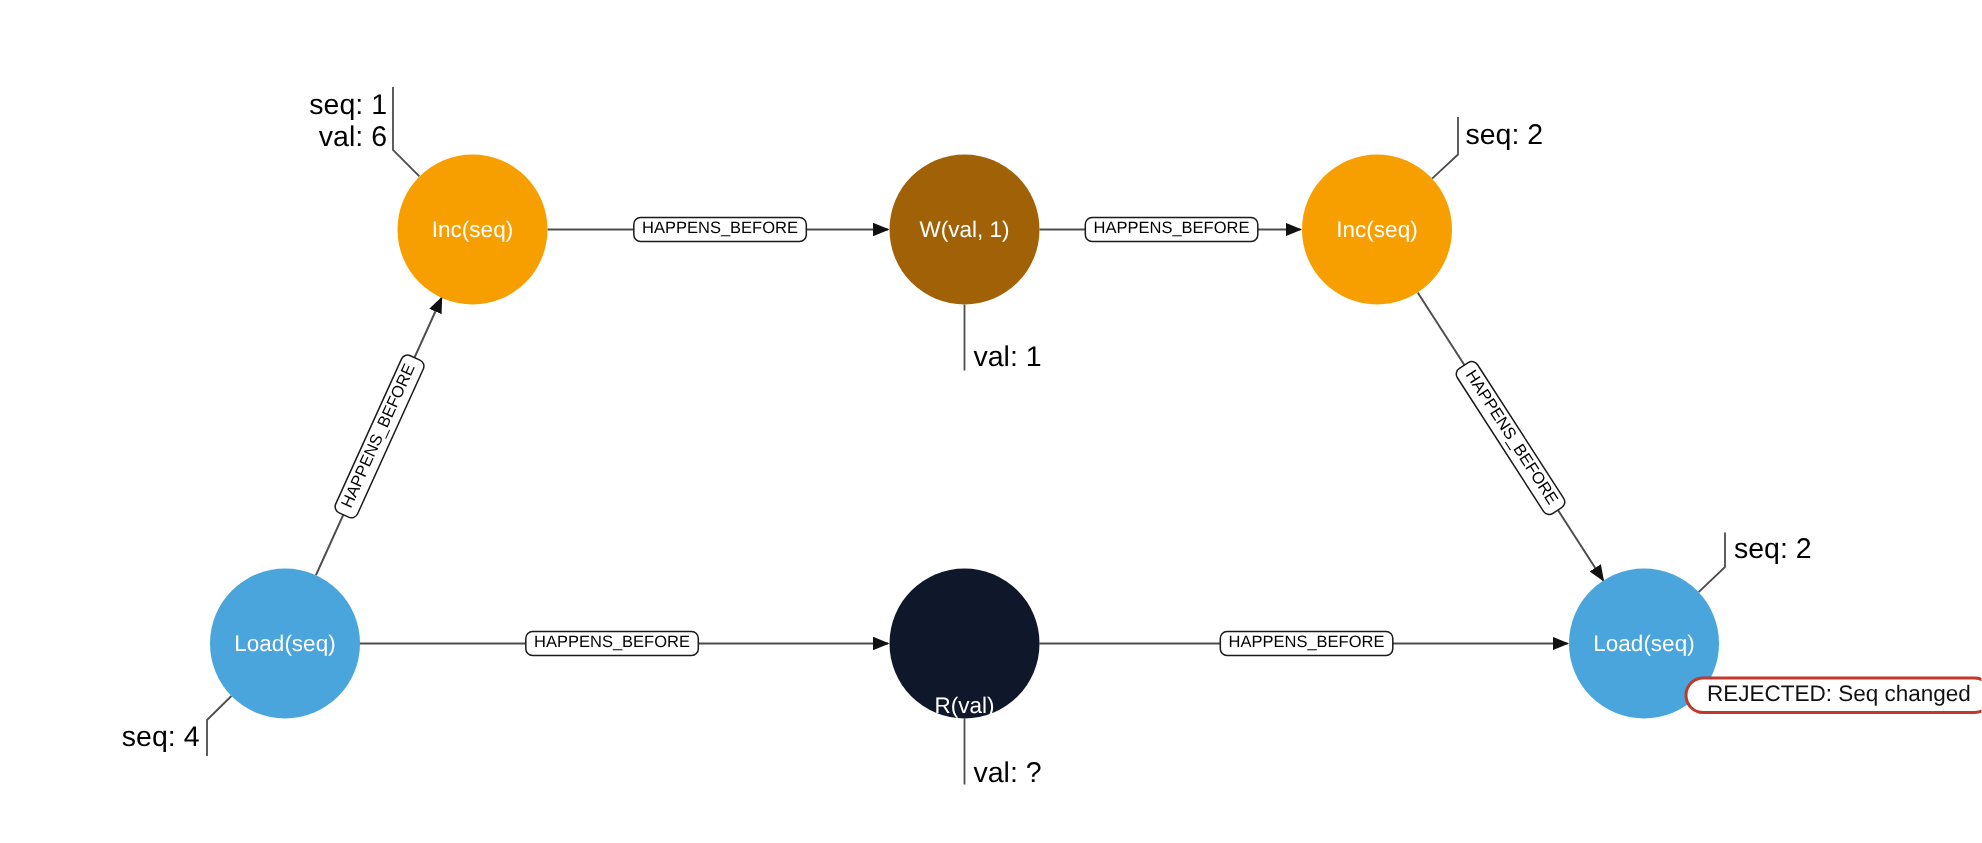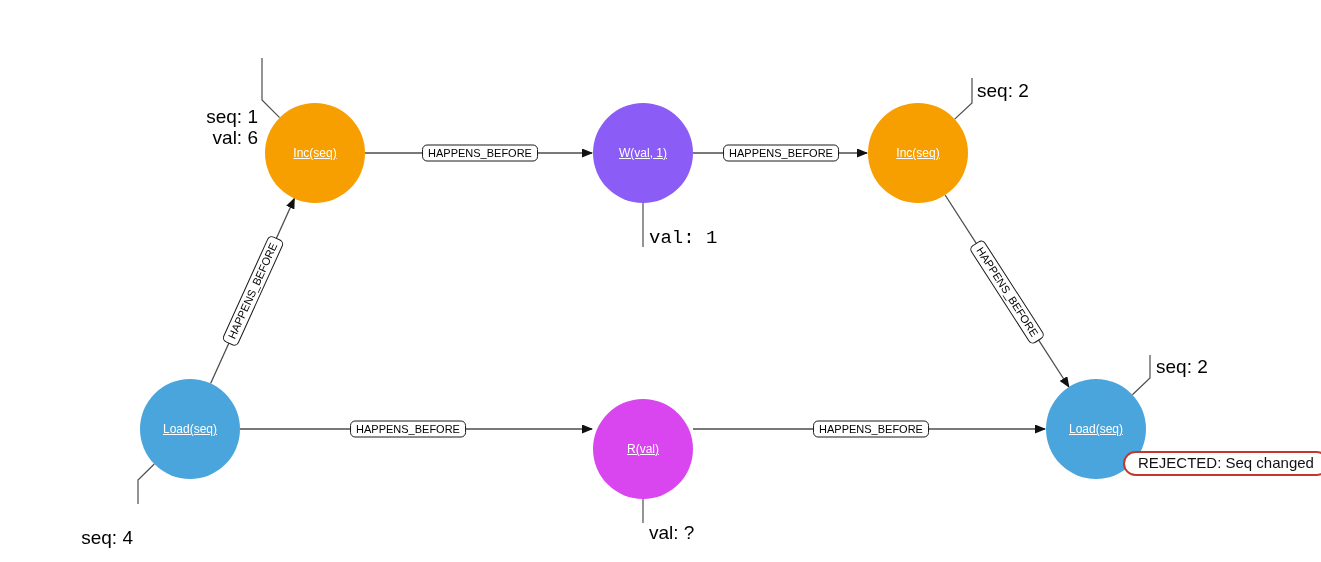--- a/index.html
+++ b/index.html
@@ -5,35 +5,35 @@
   html,body { margin:0; padding:0; }
   body { font-family: "Liberation Sans", sans-serif; background:#fff; }
   #canvas {
     position:relative; width:1321px; height:562px; background:#ffffff;
     overflow:hidden;
   }
   #edges { position:absolute; left:0; top:0; z-index:1; }
   .node {
     position:absolute; width:100px; height:100px; border-radius:50%;
     display:flex; align-items:center; justify-content:center;
-    color:#ffffff; font-size:12px; z-index:2; cursor:default;text-decoration:underline;
+    color:#ffffff; font-size:15px; z-index:2; cursor:default;
   }
   .edge-label {
     position:absolute; z-index:3;
     background:#ffffff; border:1px solid #1a1a1a; border-radius:5px;
     padding:1px 5px 2px 5px; font-size:11px; color:#000;
     white-space:nowrap; transform:translate(-50%,-50%);
   }
   .edge-label.rot-left  { transform:translate(-50%,-50%) rotate(-65.6deg); }
   .edge-label.rot-right { transform:translate(-50%,-50%) rotate(57.2deg); }
   .ann {
     position:absolute; z-index:3; font-size:19px; color:#000;
     line-height:21px; white-space:nowrap;
   }
-  .ann.right { text-align:right;margin-top:46px; }
+  .ann.right { text-align:right; }
   .badge {
     position:absolute; z-index:4; background:#ffffff;
     border:2px solid #C0392B; border-radius:14px;
     padding:1px 13px 3px 13px; font-size:15px; color:#111;
     white-space:nowrap;
   }
 </style>
 </head>
 <body>
 
@@ -61,48 +61,48 @@
       <line x1="643" y1="203" x2="643" y2="247"></line>
       <polyline points="154.3,464 138,480 138,504"></polyline>
       <line x1="643" y1="479" x2="643" y2="523"></line>
       <polyline points="1150,355 1150,378 1132.4,394.7"></polyline>
     </g>
   </svg>
 
   <div class="node" style="left: 265px; top: 103px; background: rgb(247, 159, 0); color: rgb(255, 255, 255);">
     <span>Inc(seq)</span>
   </div>
-  <div class="node" style="left: 593px; top: 103px; background: #8b5cf6; color: rgb(255, 255, 255);">
+  <div class="node" style="left: 593px; top: 103px; background: #a16207; color: rgb(255, 255, 255);">
     <span>W(val, 1)</span>
   </div>
   <div class="node" style="left: 868px; top: 103px; background: rgb(247, 159, 0); color: rgb(255, 255, 255);">
     <span>Inc(seq)</span>
   </div>
   <div class="node" style="left: 140px; top: 379px; background: rgb(74, 165, 220); color: rgb(255, 255, 255);">
     <span>Load(seq)</span>
   </div>
-  <div class="node" style="left: 593px; top: 399px; background: #d946ef; color: rgb(255, 255, 255);">
+  <div class="node" style="left: 593px; top: 379px; background: #0f172a; color: rgb(255, 255, 255); align-items: flex-end;">
     <span>R(val)</span>
   </div>
   <div class="node" style="left: 1046px; top: 379px; background: rgb(74, 165, 220); color: rgb(255, 255, 255);">
     <span>Load(seq)</span>
   </div>
 
   <div class="edge-label rot-left" style="left:253px;top:291px;">HAPPENS_BEFORE</div>
   <div class="edge-label" style="left:480px;top:153px;">HAPPENS_BEFORE</div>
   <div class="edge-label" style="left:781px;top:153px;">HAPPENS_BEFORE</div>
   <div class="edge-label rot-right" style="left:1007px;top:292px;">HAPPENS_BEFORE</div>
   <div class="edge-label" style="left:408px;top:429px;">HAPPENS_BEFORE</div>
   <div class="edge-label" style="left:871px;top:429px;">HAPPENS_BEFORE</div>
 
   <div class="ann right" style="right:1063px;top:60px;">
     <div>seq: 1</div>
     <div>val: 6</div>
   </div>
   <div class="ann" style="left:977px;top:80px;">seq: 2</div>
-  <div class="ann" style="left:649px;top:228px;font-family:Liberation Mono, monospace;">val: 1</div>
+  <div class="ann" style="left:649px;top:228px;">val: 1</div>
   <div class="ann right" style="right:1188px;top:481px;">seq: 4</div>
-  <div class="ann" style="left:649px;top:522px;">val: ?</div>
+  <div class="ann" style="left:649px;top:505px;">val: ?</div>
   <div class="ann" style="left:1156px;top:356px;">seq: 2</div>
 
   <div class="badge" style="left: 1123px; top: 451px; border-color: rgb(192, 57, 43);">REJECTED: Seq changed</div>
 
 </div>
 
 </body></html>

